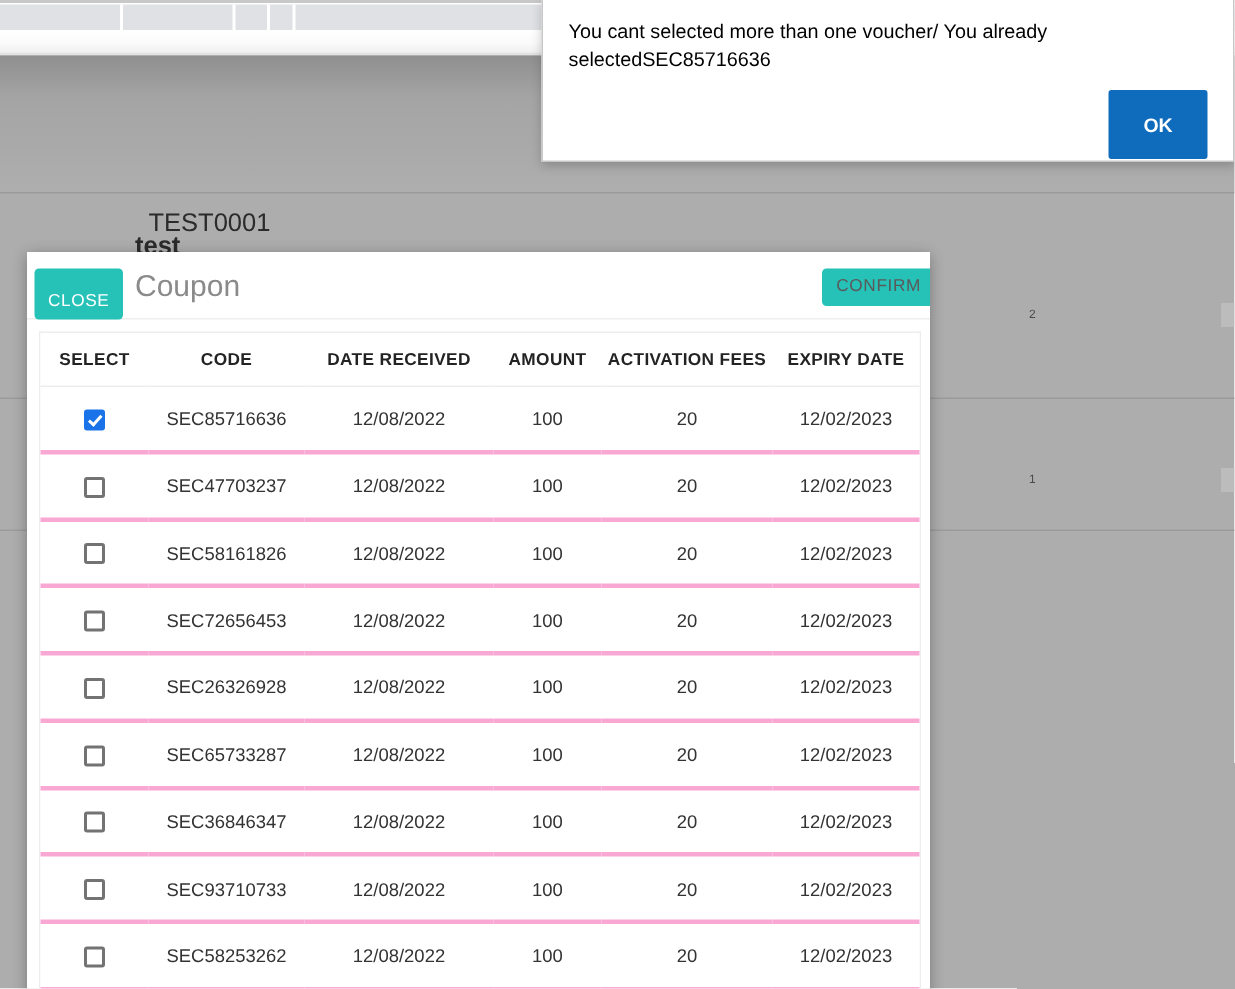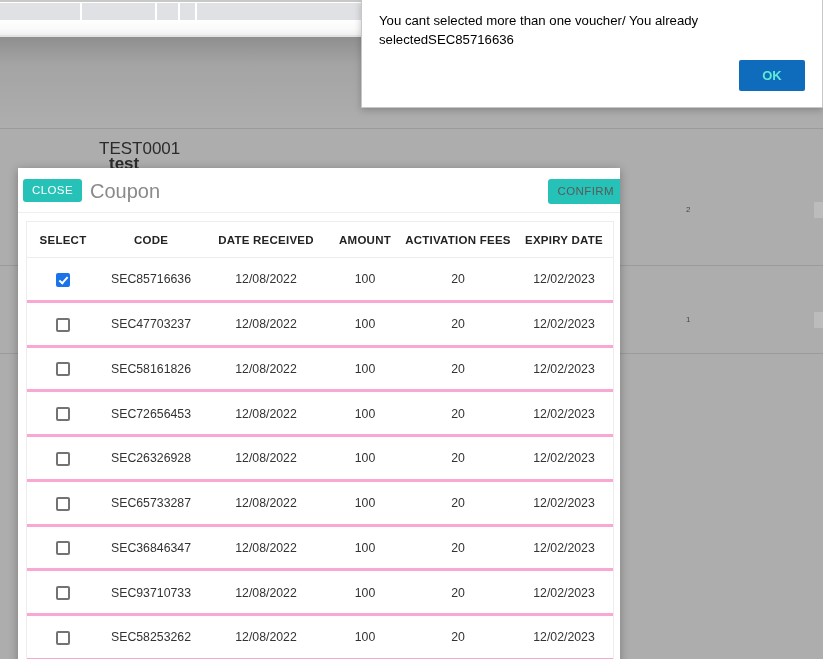--- a/index.html
+++ b/index.html
@@ -123,21 +123,21 @@
   .btn-teal {
     position: absolute;
     top: 11px;
     background: #26c2b8;
     color: #ffffff;
     border: none;
     border-radius: 3px;
     font-family: "Liberation Sans", sans-serif;
     font-size: 11.5px;
     letter-spacing: 0.4px;
-    padding: 5px 9px 6px 9px;
+    padding: 16px 9px 6px 9px;
     cursor: pointer;
     line-height: 12px;
   }
   .btn-close { left: 5px; }
   .btn-confirm {
     right: -4px;
     color: #5a5a5a;
     padding: 6px 10px 7px 10px;
   }
   .modal-title {
@@ -236,23 +236,23 @@
     width: 340px;
     color: #000000;
     font-size: 13.2px;
     line-height: 19px;
   }
   .btn-ok {
     position: absolute;
     right: 17px;
     top: 60px;
     width: 66px;
-    height: 31px;
+    height: 46px;
     background: #0f6cbd;
-    color: #5eead4;
+    color: #ffffff;
     border: none;
     border-radius: 2px;
     font-family: "Liberation Sans", sans-serif;
     font-size: 13px;
     font-weight: bold;
     cursor: pointer;
   }
 </style>
 </head>
 <body>
@@ -271,21 +271,21 @@
     <div class="chrome-shadow"></div>
   </div>
 
   <div class="page-backdrop">
     <div class="band-dark" style="top:0"></div>
     <div class="band-divider" style="top:91px"></div>
     <div class="band-divider" style="top:228px"></div>
     <div class="band-divider" style="top:316px"></div>
 
     <span class="bg-label" style="left:99px; top:104px">TEST0001</span>
-    <span class="bg-label bold" style="left:109px; top:119px">test</span>
+    <span class="bg-label bold" style="left:90px; top:119px">test</span>
 
     <span class="bg-qty" style="left:686px; top:168px">2</span>
     <span class="bg-qty" style="left:686px; top:278px">1</span>
 
     <div class="edge-btn" style="top:165px"></div>
     <div class="edge-btn" style="top:275px"></div>
   </div>
 
   <div class="modal">
     <div class="modal-header">

